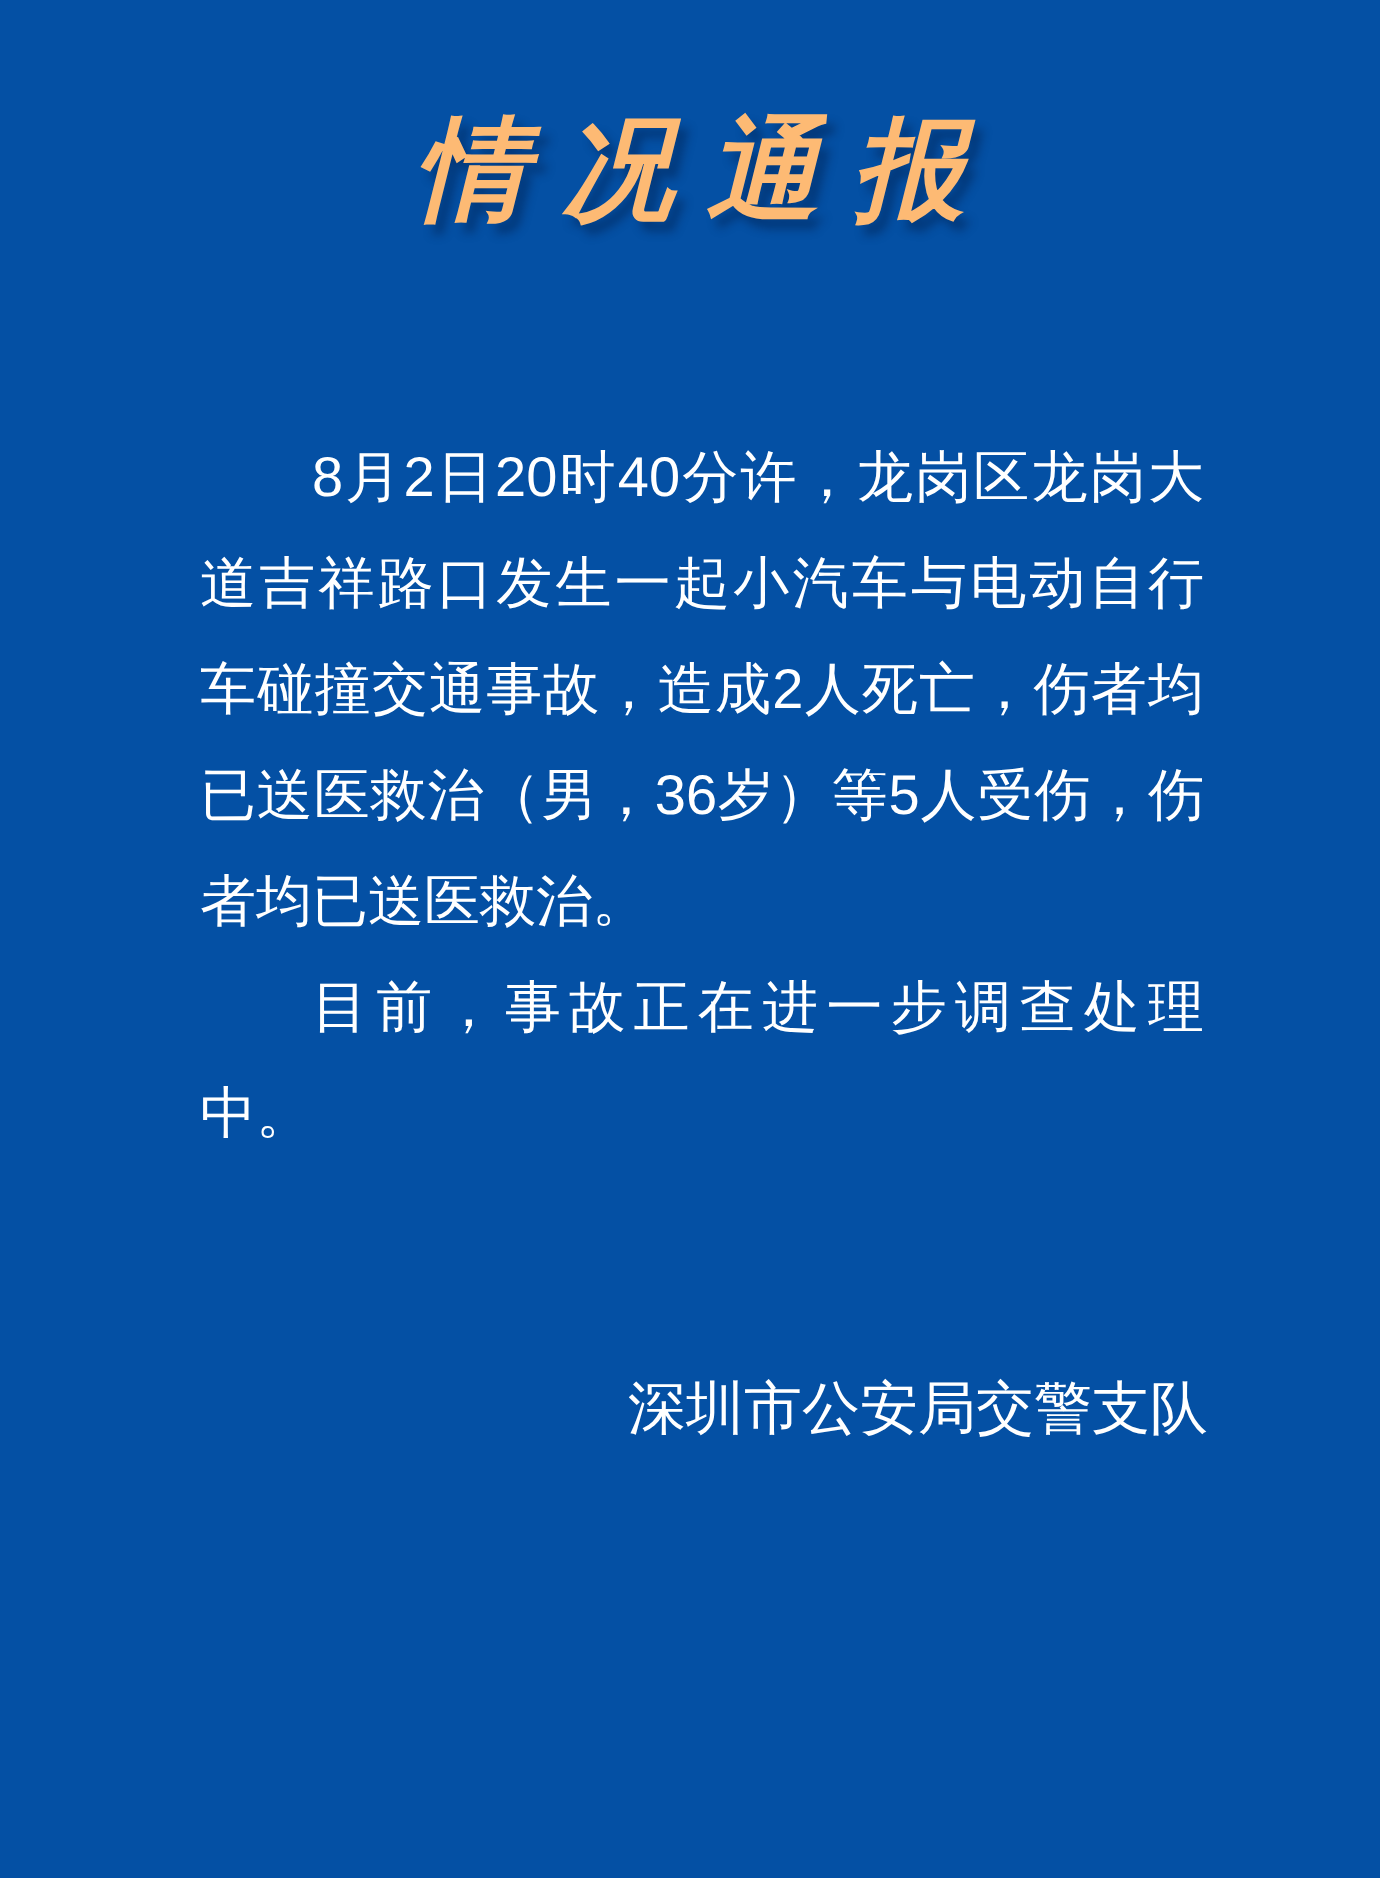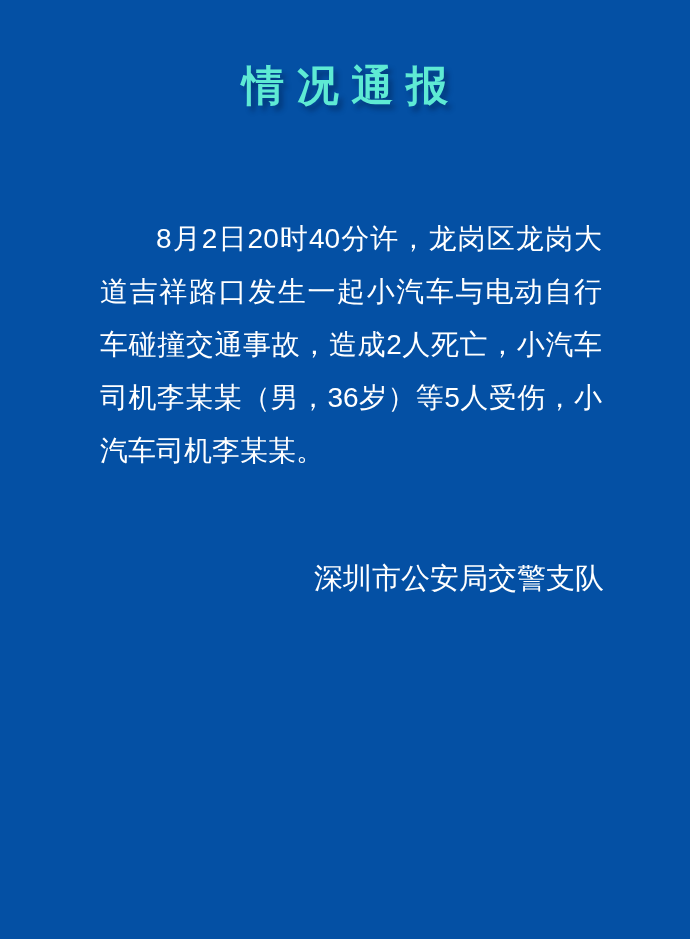--- a/index.html
+++ b/index.html
@@ -19,55 +19,57 @@
     height: 939px;
     background: #0450a4;
     color: #ffffff;
     box-sizing: border-box;
   }
   .title {
     margin: 46px 0 0 0;
     text-align: center;
     font-family: "Liberation Serif", serif;
     font-weight: bold;
-    font-size: 42px;
+    font-size: 56px;
     line-height: 80px;
     letter-spacing: 0.3em;
     text-indent: 0.3em; 
-    color: #5eead4;
+    color: #fdba74;
     text-shadow: 4px 5px 5px rgba(2, 28, 74, 0.45);
+    font-style: italic;
   }
   .body-text {
     margin: 86px 88px 0 100px;
     font-size: 28px;
     line-height: 53px;
     text-align: justify;
     color: #ffffff;
   }
   .body-text p {
     margin: 0;
     text-indent: 2em;
   }
   .signature {
-    margin: 79px 86px 0 auto;
+    margin: 100px 86px 0 auto;
     width: fit-content;
     text-align: left;
     font-size: 29px;
     line-height: 45px;
     color: #ffffff;
   }
 </style>
 </head>
 <body>
 
 <div class="poster">
 
   <h1 class="title">情况通报</h1>
 
   <div class="body-text">
-    <p>8月2日20时40分许，龙岗区龙岗大道吉祥路口发生一起小汽车与电动自行车碰撞交通事故，造成2人死亡，小汽车司机李某某（男，36岁）等5人受伤，小汽车司机李某某。</p>
+    <p>8月2日20时40分许，龙岗区龙岗大道吉祥路口发生一起小汽车与电动自行车碰撞交通事故，造成2人死亡，伤者均已送医救治（男，36岁）等5人受伤，伤者均已送医救治。</p>
+    <p>目前，事故正在进一步调查处理中。</p>
   </div>
 
   <div class="signature">
     <div>深圳市公安局交警支队</div>
   </div>
 
 </div>
 
 </body></html>

